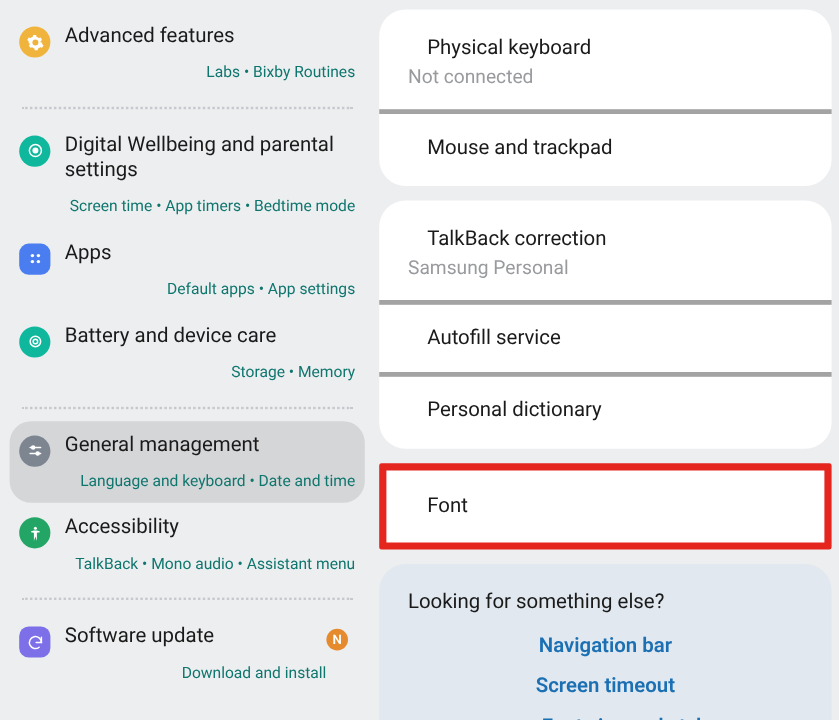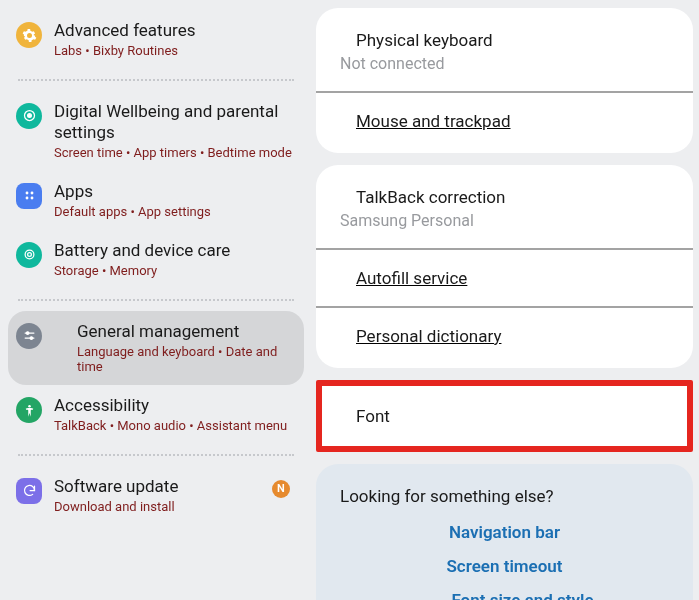--- a/index.html
+++ b/index.html
@@ -1,41 +1,41 @@
 <!DOCTYPE html>
 <html><head>
 <meta charset="utf-8">
 <style>
   * { box-sizing: border-box; margin: 0; padding: 0; }
   html, body { width: 699px; height: 600px; font-family: -apple-system, "Segoe UI", Roboto, Arial, sans-serif; background: #edeef0; overflow: hidden; }
   .app { display: flex; width: 699px; height: 600px; }
   
   .left { width: 310px; background: #edeef0; padding: 10px 6px 0 8px; }
   .row { display: flex; align-items: flex-start; padding: 10px 8px; cursor: pointer; border-radius: 18px; }
-  .row.selected { background: #d5d6d8; gap: 23px; }
+  .row.selected { background: #d5d6d8; }
   .ic { width: 26px; height: 26px; border-radius: 50%; flex-shrink: 0; display: flex; align-items: center; justify-content: center; margin-top: 2px; }
   .ic svg { width: 15px; height: 15px; }
   .txt { margin-left: 12px; flex: 1; }
   .ttl { font-size: 17px; color: #1a1a1a; line-height: 1.25; }
-  .sub { font-size: 13px; color: #7f1d1d; margin-top: 2px; line-height: 1.2; }
+  .sub { font-size: 13px; color: #0f766e; margin-top: 12px; line-height: 1.2; text-align: right; }
   .dots { border: none; border-top: 2px dotted #c6c8cc; margin: 10px 10px; }
   .badge { width: 18px; height: 18px; border-radius: 50%; background: #e68a2e; color: #fff; font-size: 11px; font-weight: 600; display: flex; align-items: center; justify-content: center; margin-top: 4px; margin-right: 6px; }
   
   .gold   { background: #f0b43c; }
   .green1 { background: #0fb89d; }
   .green2 { background: #0fb89d; }
   .blue1  { background: #4a7df0; }
   .grey   { background: #7d8591; }
   .green3 { background: #23a565; }
   .purple { background: #7c6fe8; }
   
   .right { flex: 1; padding: 8px 6px 8px 6px; }
   .card { background: #fff; border-radius: 22px; padding: 4px 0; margin-bottom: 12px; }
   .item { padding: 18px 24px; cursor: pointer; }
-  .item + .item { border-top: 2px solid #a3a3a3; text-decoration: underline; }
+  .item + .item { border-top: 4px solid #a3a3a3; }
   .ittl { font-size: 17px; color: #1a1a1a; margin-left: 16px; }
   .isub { font-size: 16px; color: #989a9e; margin-top: 4px; }
   .highlight { border: 6px solid #e5261f; border-radius: 2px; }
   .highlight .item { padding: 16px 18px; }
   .sugg { background: #e1e8ef; border-radius: 22px; padding: 22px 24px 24px 24px; }
   .sugg-ttl { font-size: 17px; color: #1a1a1a; margin-bottom: 16px; }
   .sugg-link { font-size: 17px; color: #1b6fb3; font-weight: 600; margin-bottom: 14px; cursor: pointer; text-align: center; }
   .sugg-link:last-child { margin-bottom: 0; margin-left: 36px; }
 </style>
 </head>

